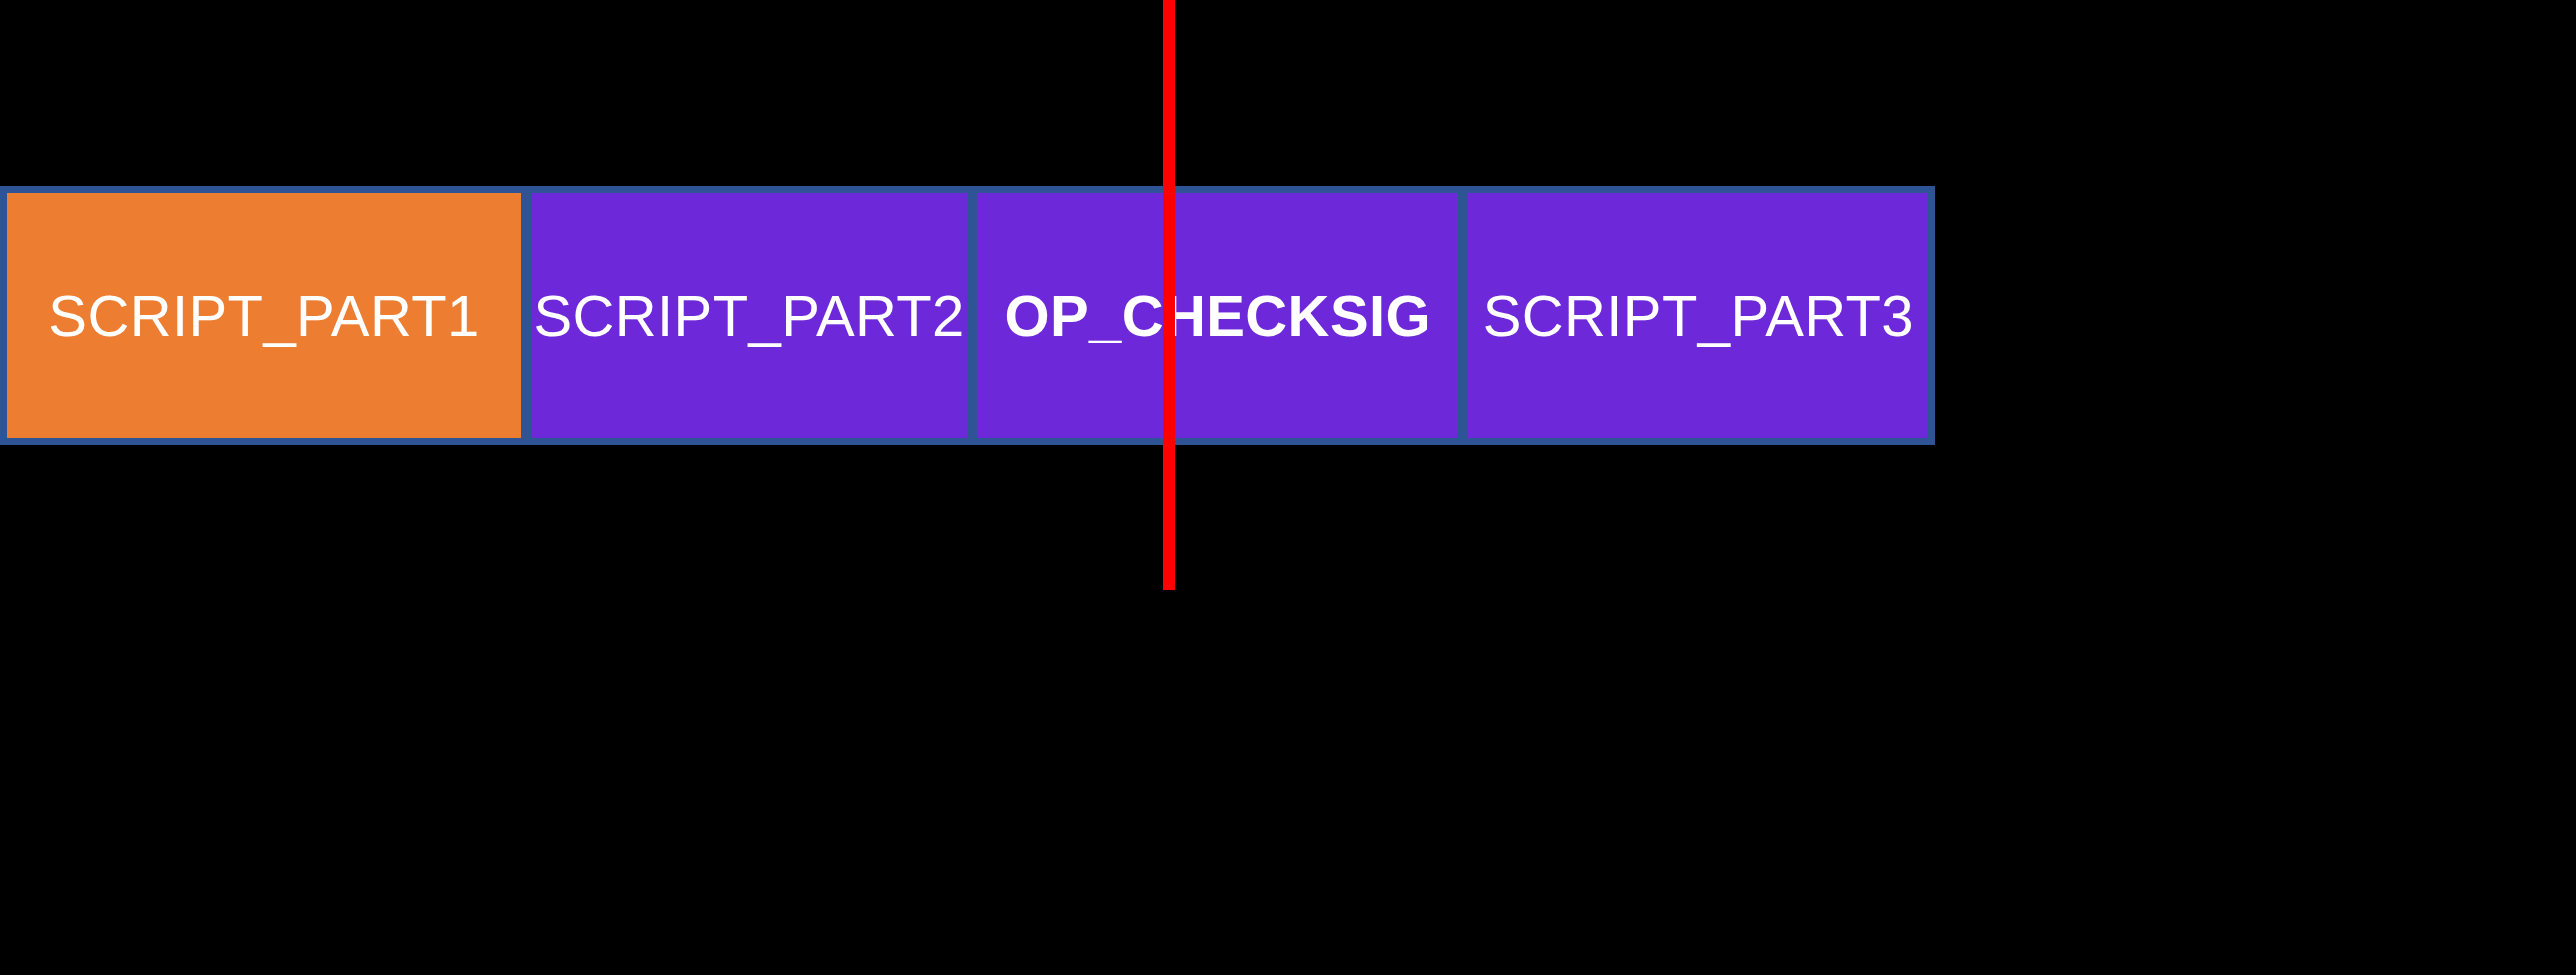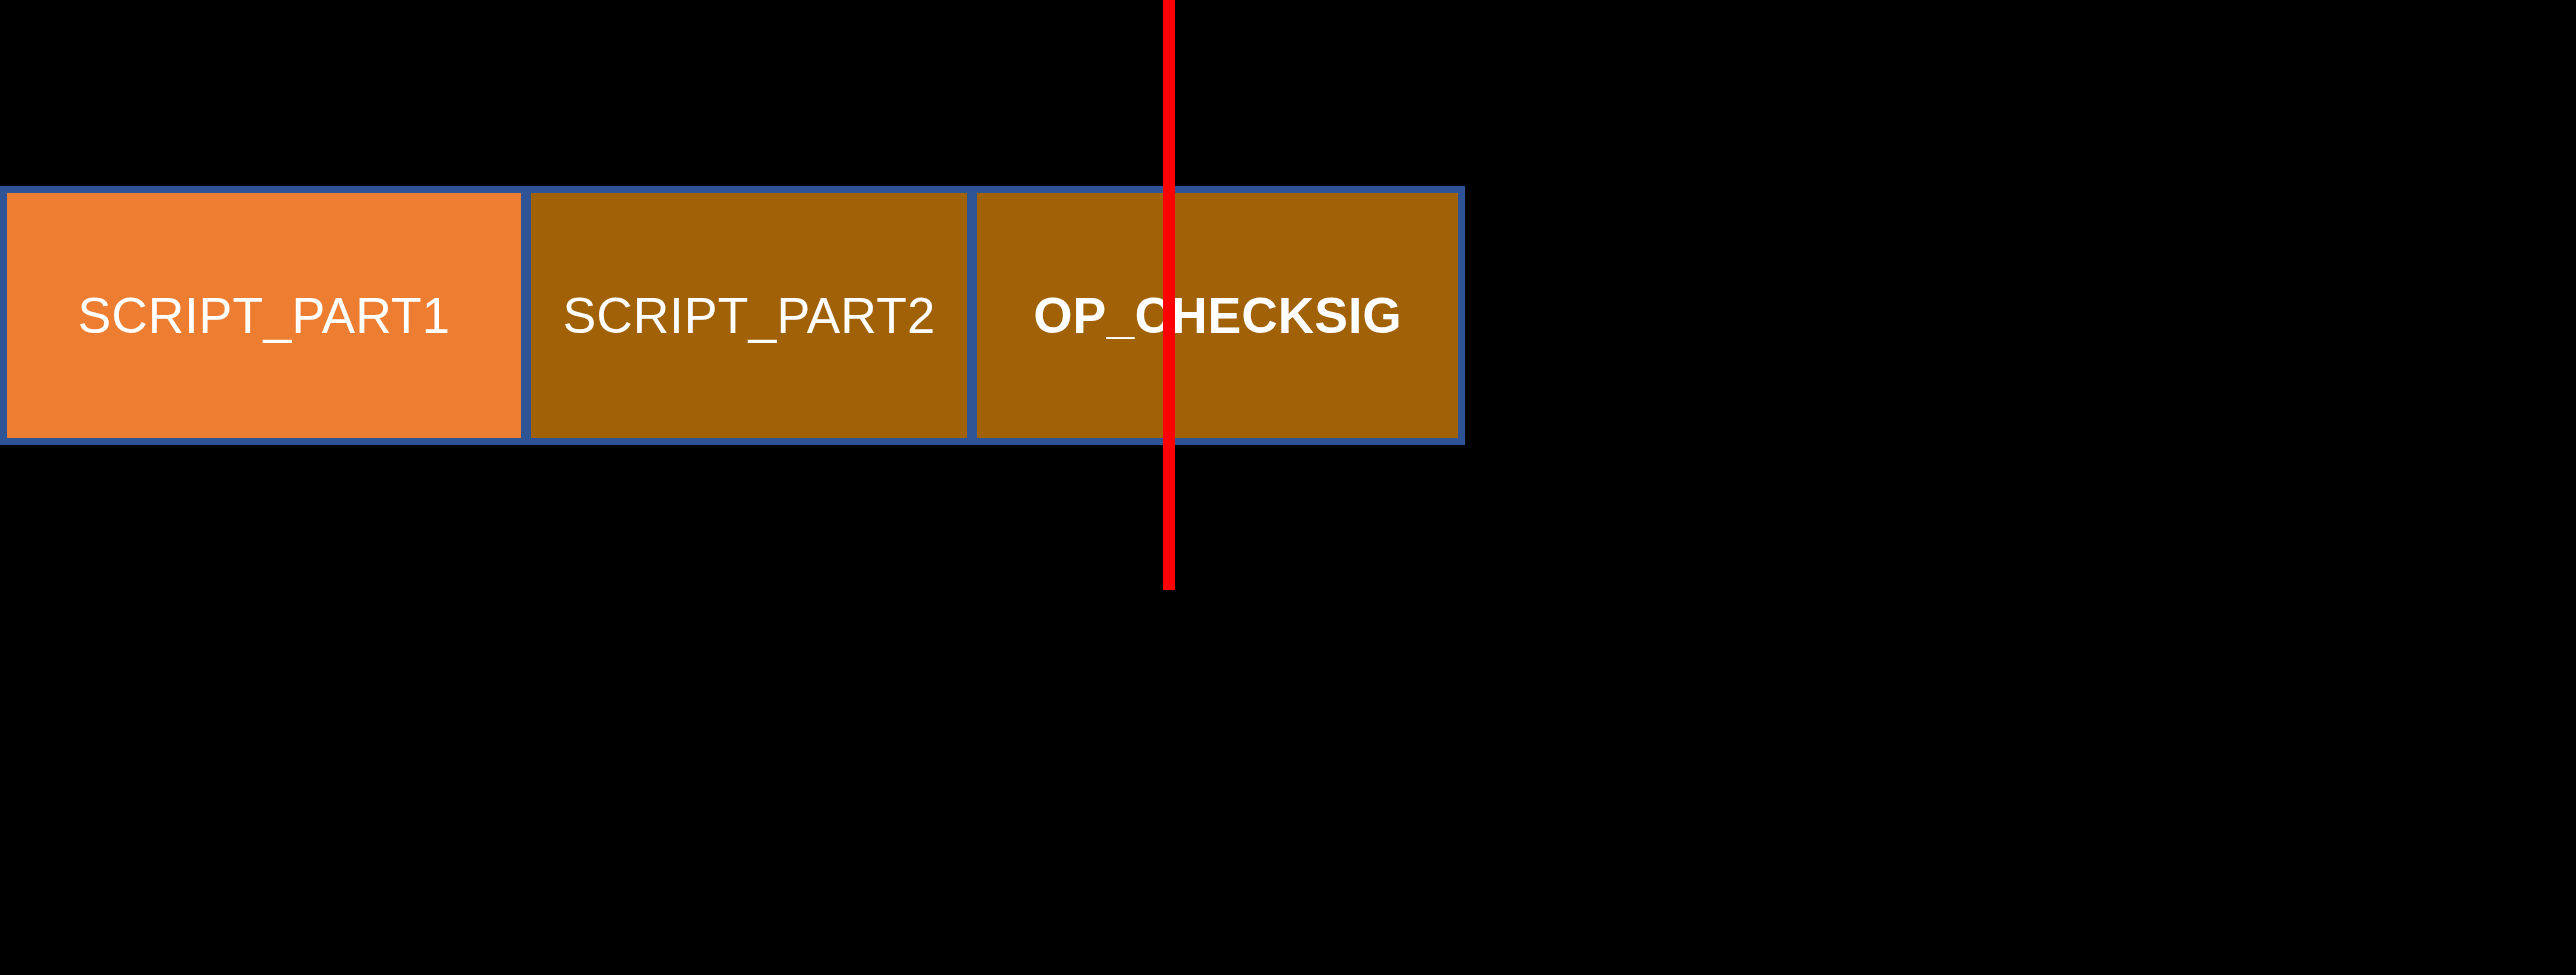--- a/index.html
+++ b/index.html
@@ -46,32 +46,32 @@
     align-items: center;
     justify-content: center;
     border: 7.9px solid #2E5496;
     color: #FFFFFF;
     height: 259px;
     overflow: hidden;
     white-space: nowrap;
   }
 
   .script-block .block-label {
-    font-size: 50px;
+    font-size: 58px;
     line-height: 1;
     letter-spacing: 0.4px;
     color: #FFFFFF;
     user-select: none;
   }
 
   .script-block.weight-regular .block-label { font-weight: 400; }
   .script-block.weight-bold .block-label { font-weight: 700; }
 
   .script-block.fill-orange { background: #ED7D31; }
-  .script-block.fill-blue   { background: #a16207; }
+  .script-block.fill-blue   { background: #6d28d9; }
 
   
   #block-script-part1       { width: 528px;  margin-left: 0px; }
   #block-op-codeseparator   { width: 641px;  margin-left: -3.9px; }
   #block-script-part2       { width: 450px;  margin-left: -3.9px; }
   #block-op-checksig        { width: 495px;  margin-left: -3.9px; }
   #block-script-part3       { width: 474px;  margin-left: -3.9px; }
 
   
   #codeseparator-marker-line {
@@ -97,19 +97,22 @@
 
 
     <div class="script-block fill-blue weight-regular" id="block-script-part2">
       <span class="block-label">SCRIPT_PART2</span>
     </div>
 
     <div class="script-block fill-blue weight-bold" id="block-op-checksig">
       <span class="block-label">OP_CHECKSIG</span>
     </div>
 
+    <div class="script-block fill-blue weight-regular" id="block-script-part3">
+      <span class="block-label">SCRIPT_PART3</span>
+    </div>
 
   </div>
 
   <div id="codeseparator-marker-line"></div>
 
 </div>
 
 
 </body></html>

